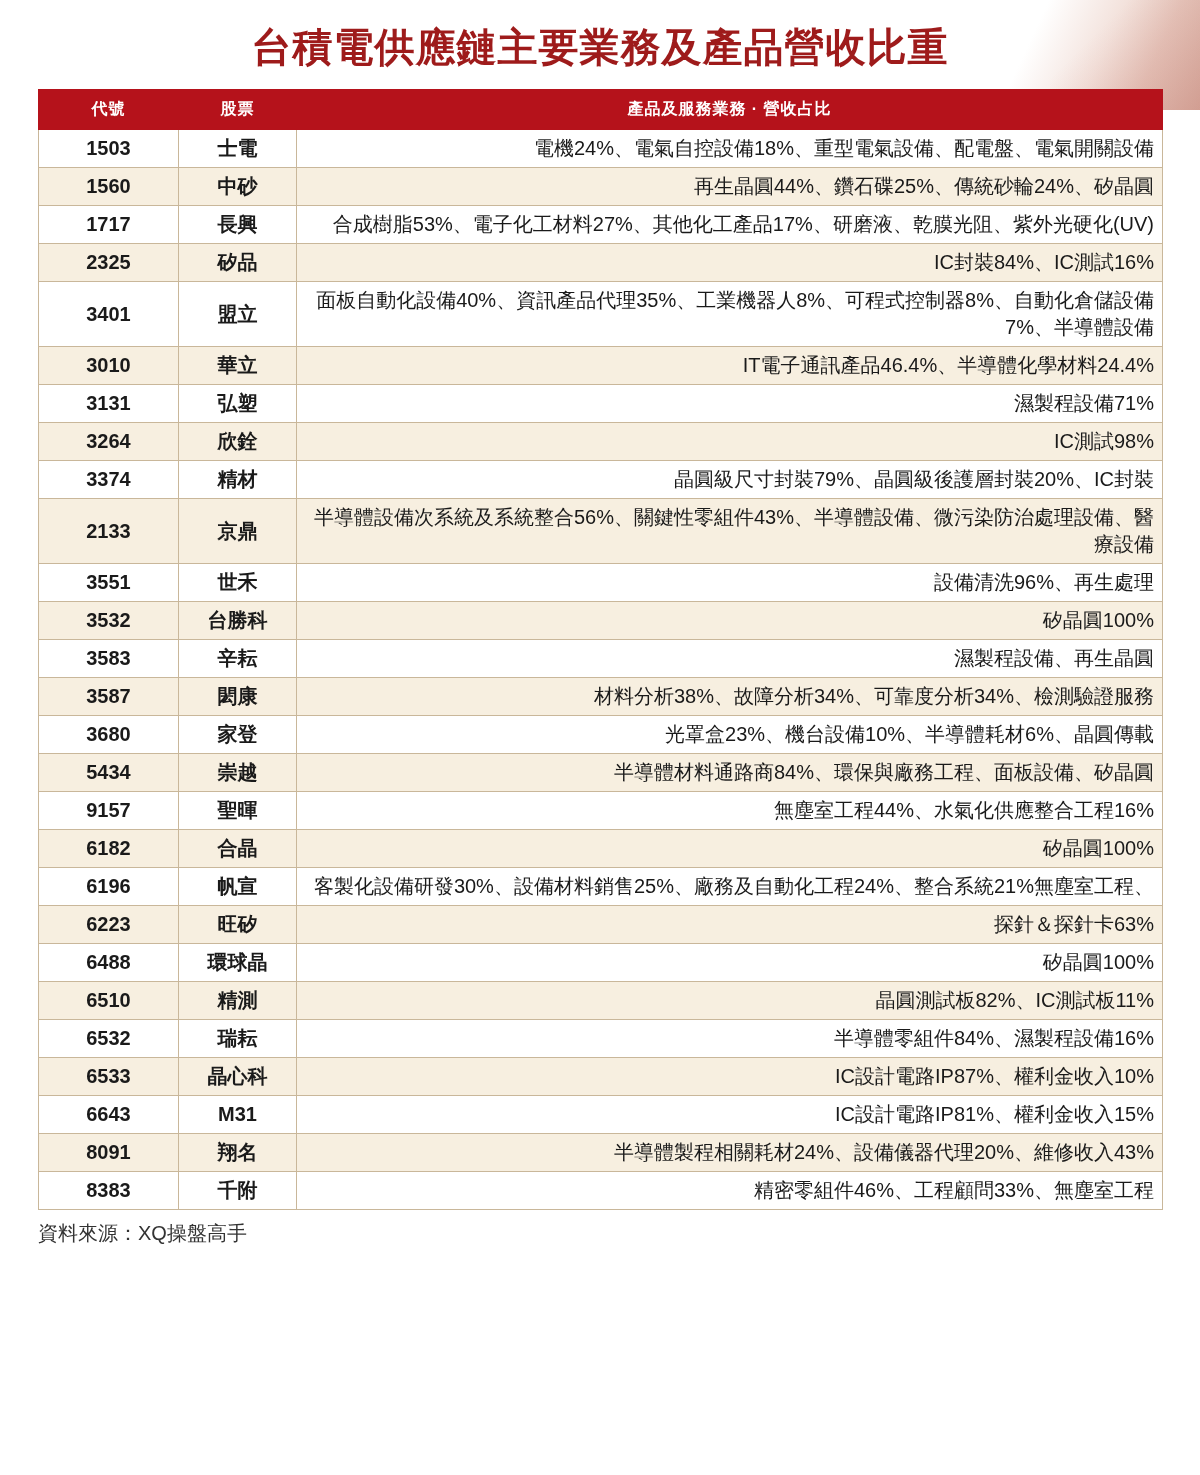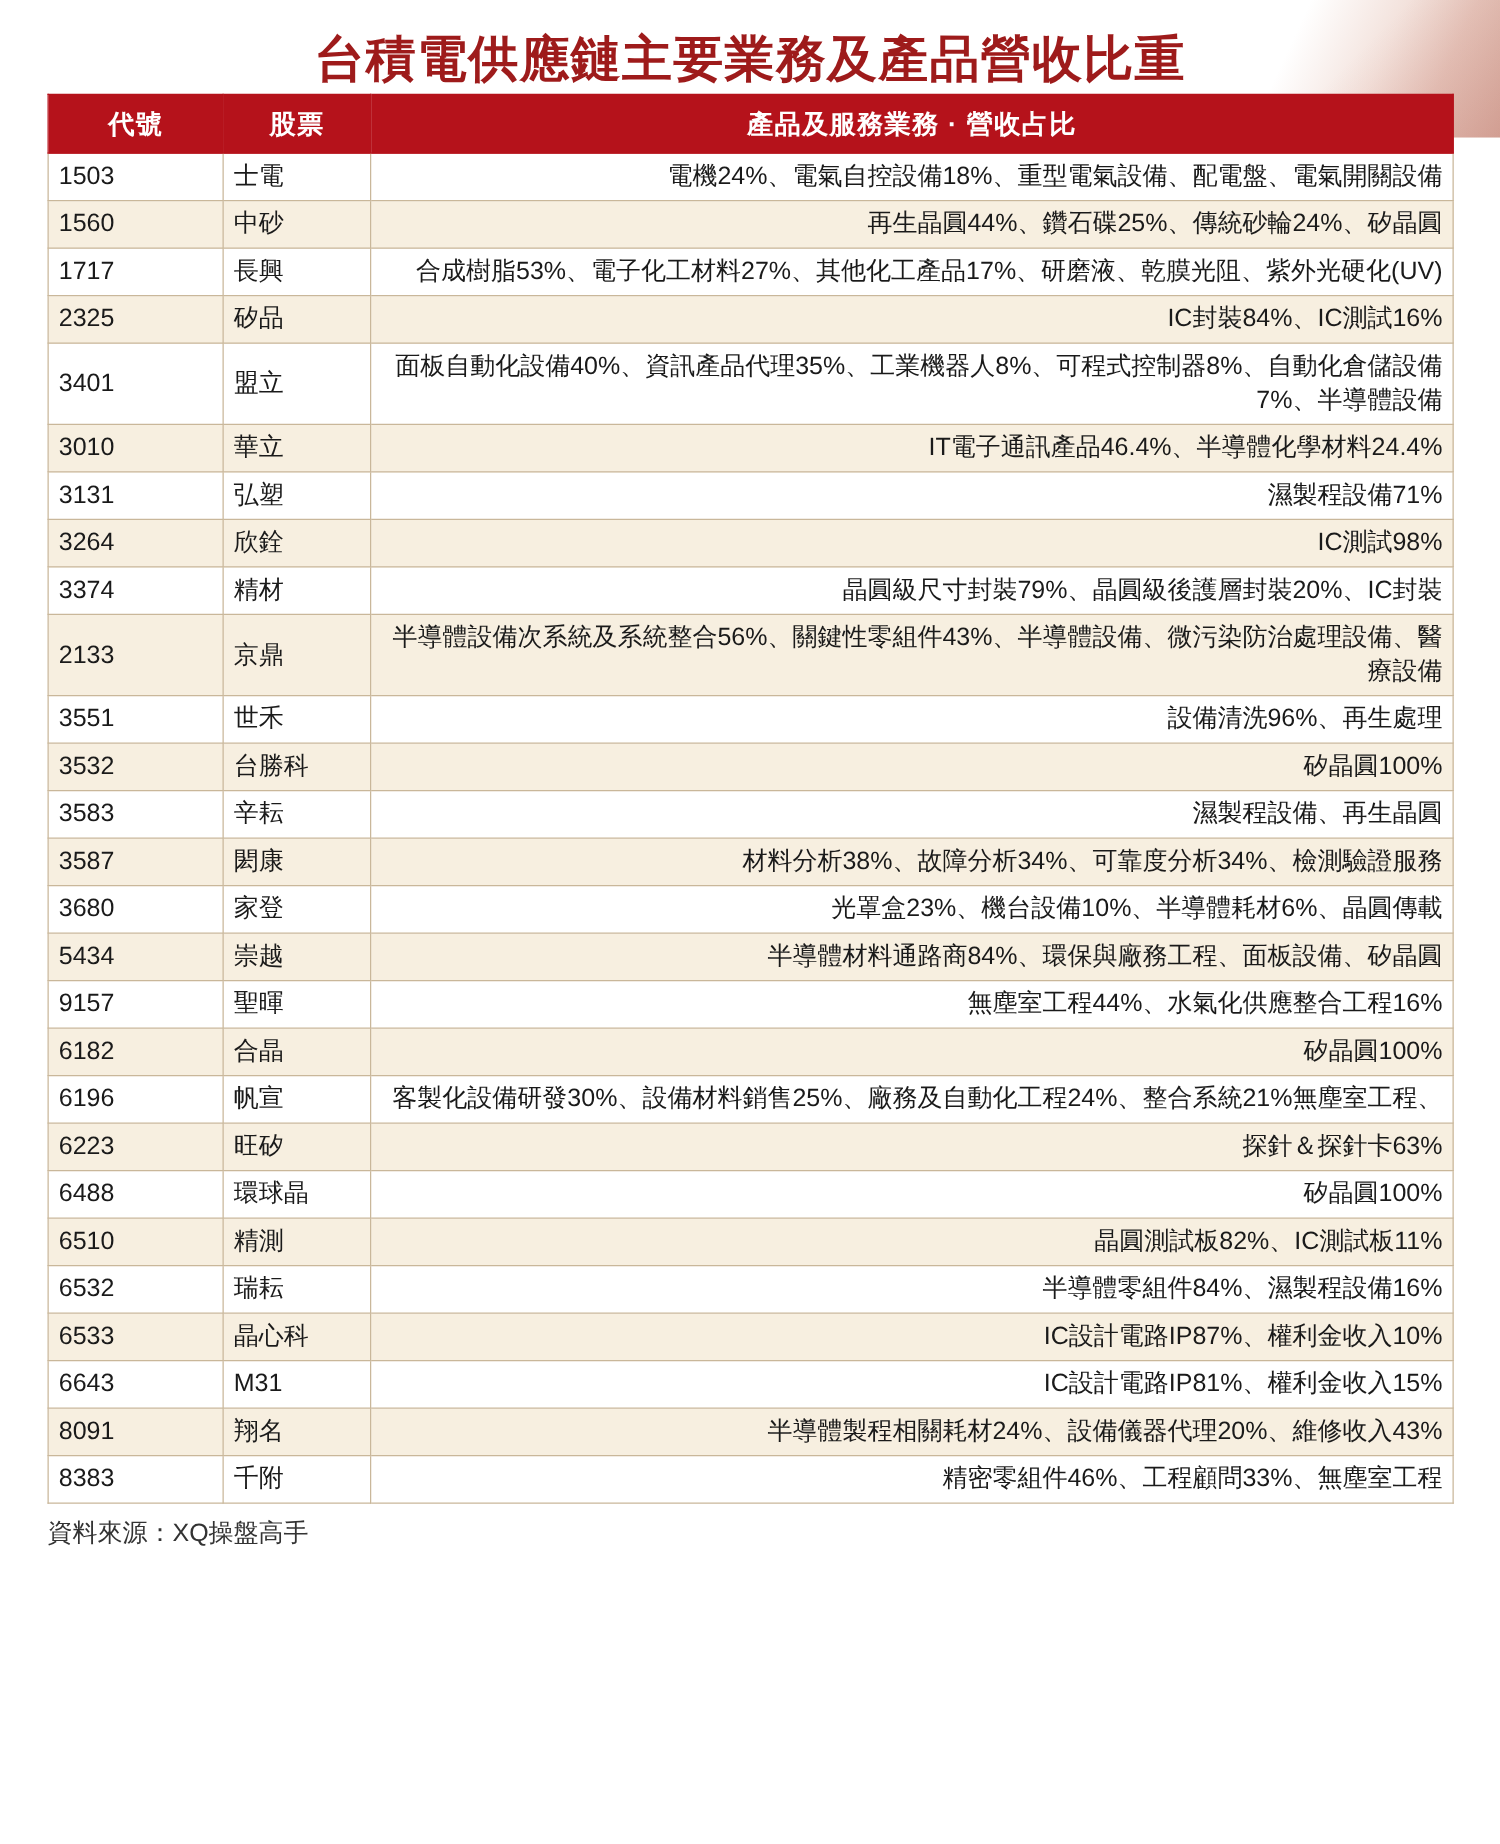--- a/index.html
+++ b/index.html
@@ -35,61 +35,64 @@
     background: linear-gradient(135deg, rgba(255,255,255,0) 30%, rgba(176,58,46,0.18) 100%);
   }
 
   .page-title {
     text-align: center;
     font-size: 40px;
     font-weight: bold;
     color: #9e1b1b;
     letter-spacing: 1px;
     padding-top: 20px;
+    padding-bottom: 14px;
     position: relative;
     z-index: 2;
   }
 
   .table-wrap {
     margin: 0 38px;
     position: relative;
     z-index: 2;
   }
 
   table.data {
     border-collapse: collapse;
     width: 1124px;
     table-layout: fixed;
   }
 
   table.data th {
     background: #b5121b;
     color: #ffffff;
-    font-size: 21px;
+    font-size: 16px;
     font-weight: bold;
     padding: 9px 4px;
     border: 1px solid #b5121b;
     letter-spacing: 1px;
   }
 
   table.data td {
     border: 1px solid #c9b79a;
     font-size: 20px;
     color: #1a1a1a;
     padding: 5px 8px;
     line-height: 1.35;
     vertical-align: middle;
   }
 
   col.c-code { width: 140px; }
   col.c-name { width: 118px; }
   col.c-desc { width: 866px; }
 
   td.code, td.name {
+    text-align: center;
     white-space: nowrap;
+    font-weight: bold;
   }
   td.desc {
     text-align: right;
   }
 
   tr.alt td {
     background: #f7efe0;
   }
   tr.plain td {
     background: #ffffff;

